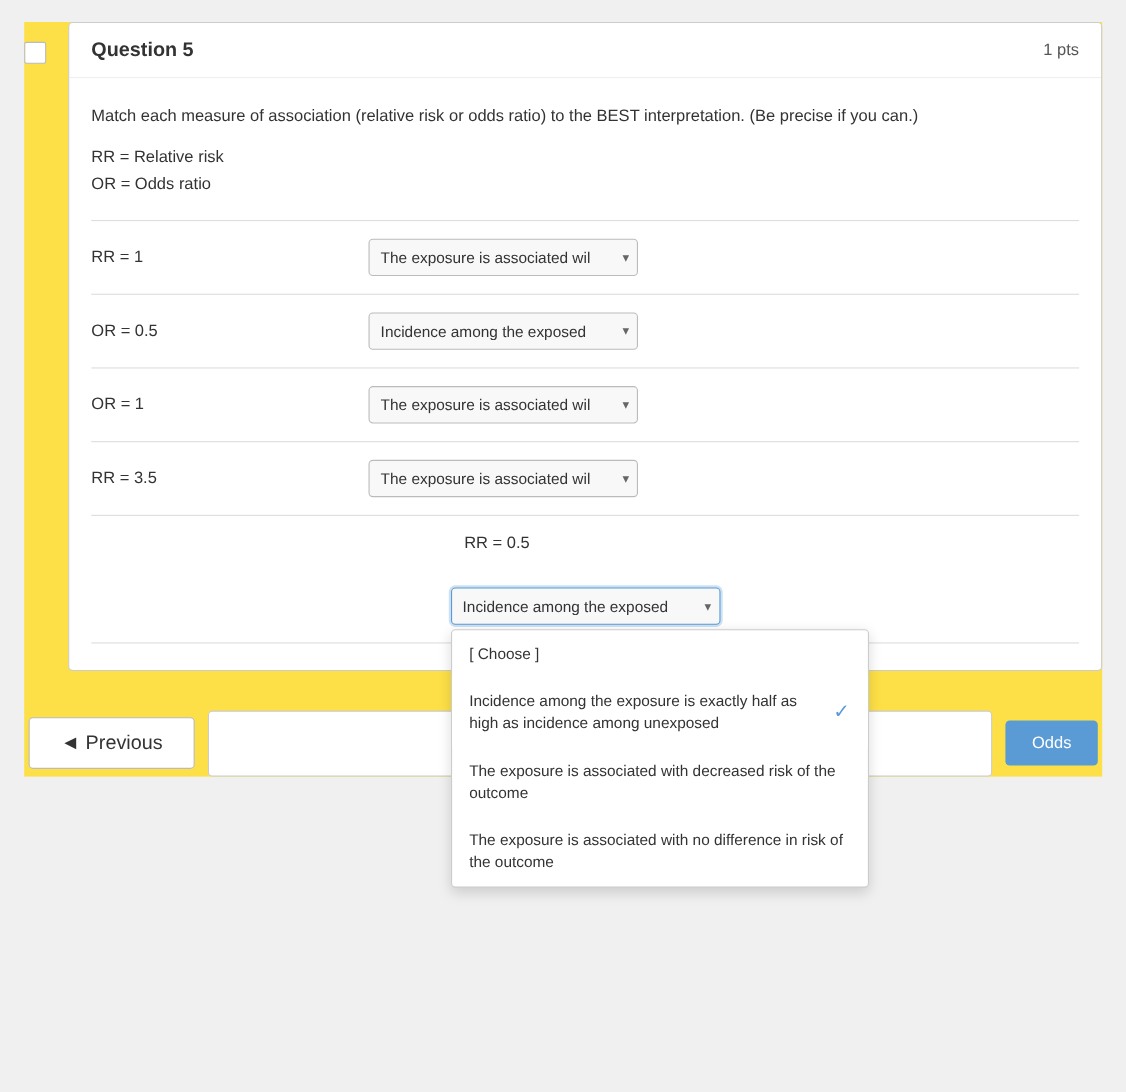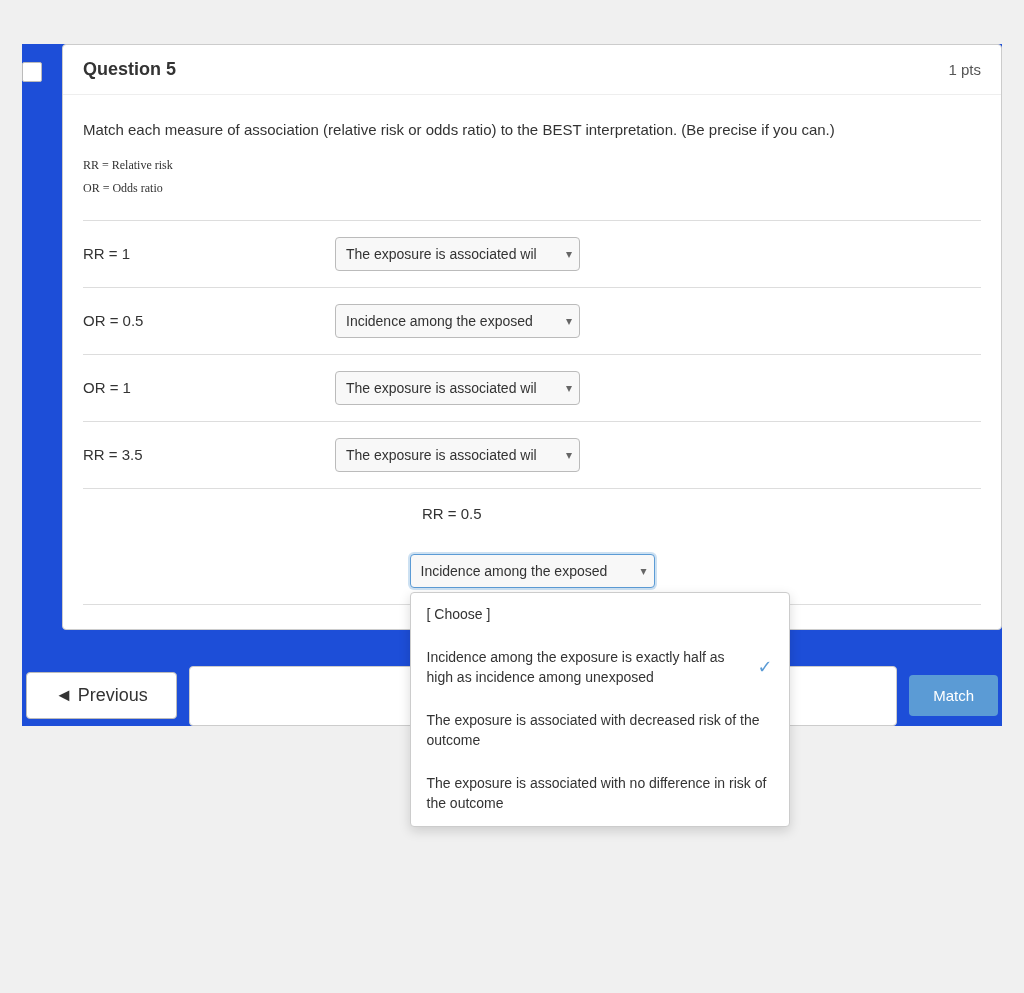--- a/index.html
+++ b/index.html
@@ -7,22 +7,21 @@
       font-family: Arial, sans-serif;
       background: #f0f0f0;
       display: flex;
       justify-content: center;
       align-items: flex-start;
       padding: 20px;
       min-height: 993px;
     }
     .page-wrapper {
       width: 980px;
-      background: #1d4ed8;
-      margin-top: 24px;
+      background: #fde047;
     }
     .question-card {
       background: #fff;
       border: 1px solid #ccc;
       border-radius: 4px;
       margin-bottom: 20px;
       overflow: visible;
       position: relative;
     }
     .question-header {
@@ -44,24 +43,23 @@
     .question-body {
       padding: 24px 20px;
     }
     .question-prompt {
       font-size: 15px;
       color: #333;
       margin-bottom: 16px;
       line-height: 1.5;
     }
     .definition {
-      font-size: 12px;
+      font-size: 15px;
       color: #333;
       margin-bottom: 8px;
-      font-family: Liberation Serif, serif;
     }
     .rows-container {
       margin-top: 24px;
       border-top: 1px solid #ddd;
     }
     .match-row {
       display: flex;
       align-items: center;
       padding: 16px 0;
       border-bottom: 1px solid #ddd;
@@ -263,15 +261,15 @@
           </div>
 
         </div>
       </div>
     </div>
   </div>
 
   <div style="display:flex; align-items:center; gap:12px; margin-top:16px; padding:0 4px;">
     <button class="prev-button">◄ Previous</button>
     <div class="text-area-box"></div>
-    <button class="quiz-button">Match</button>
+    <button class="quiz-button">Odds</button>
   </div>
 </div>
 
 </body></html>

